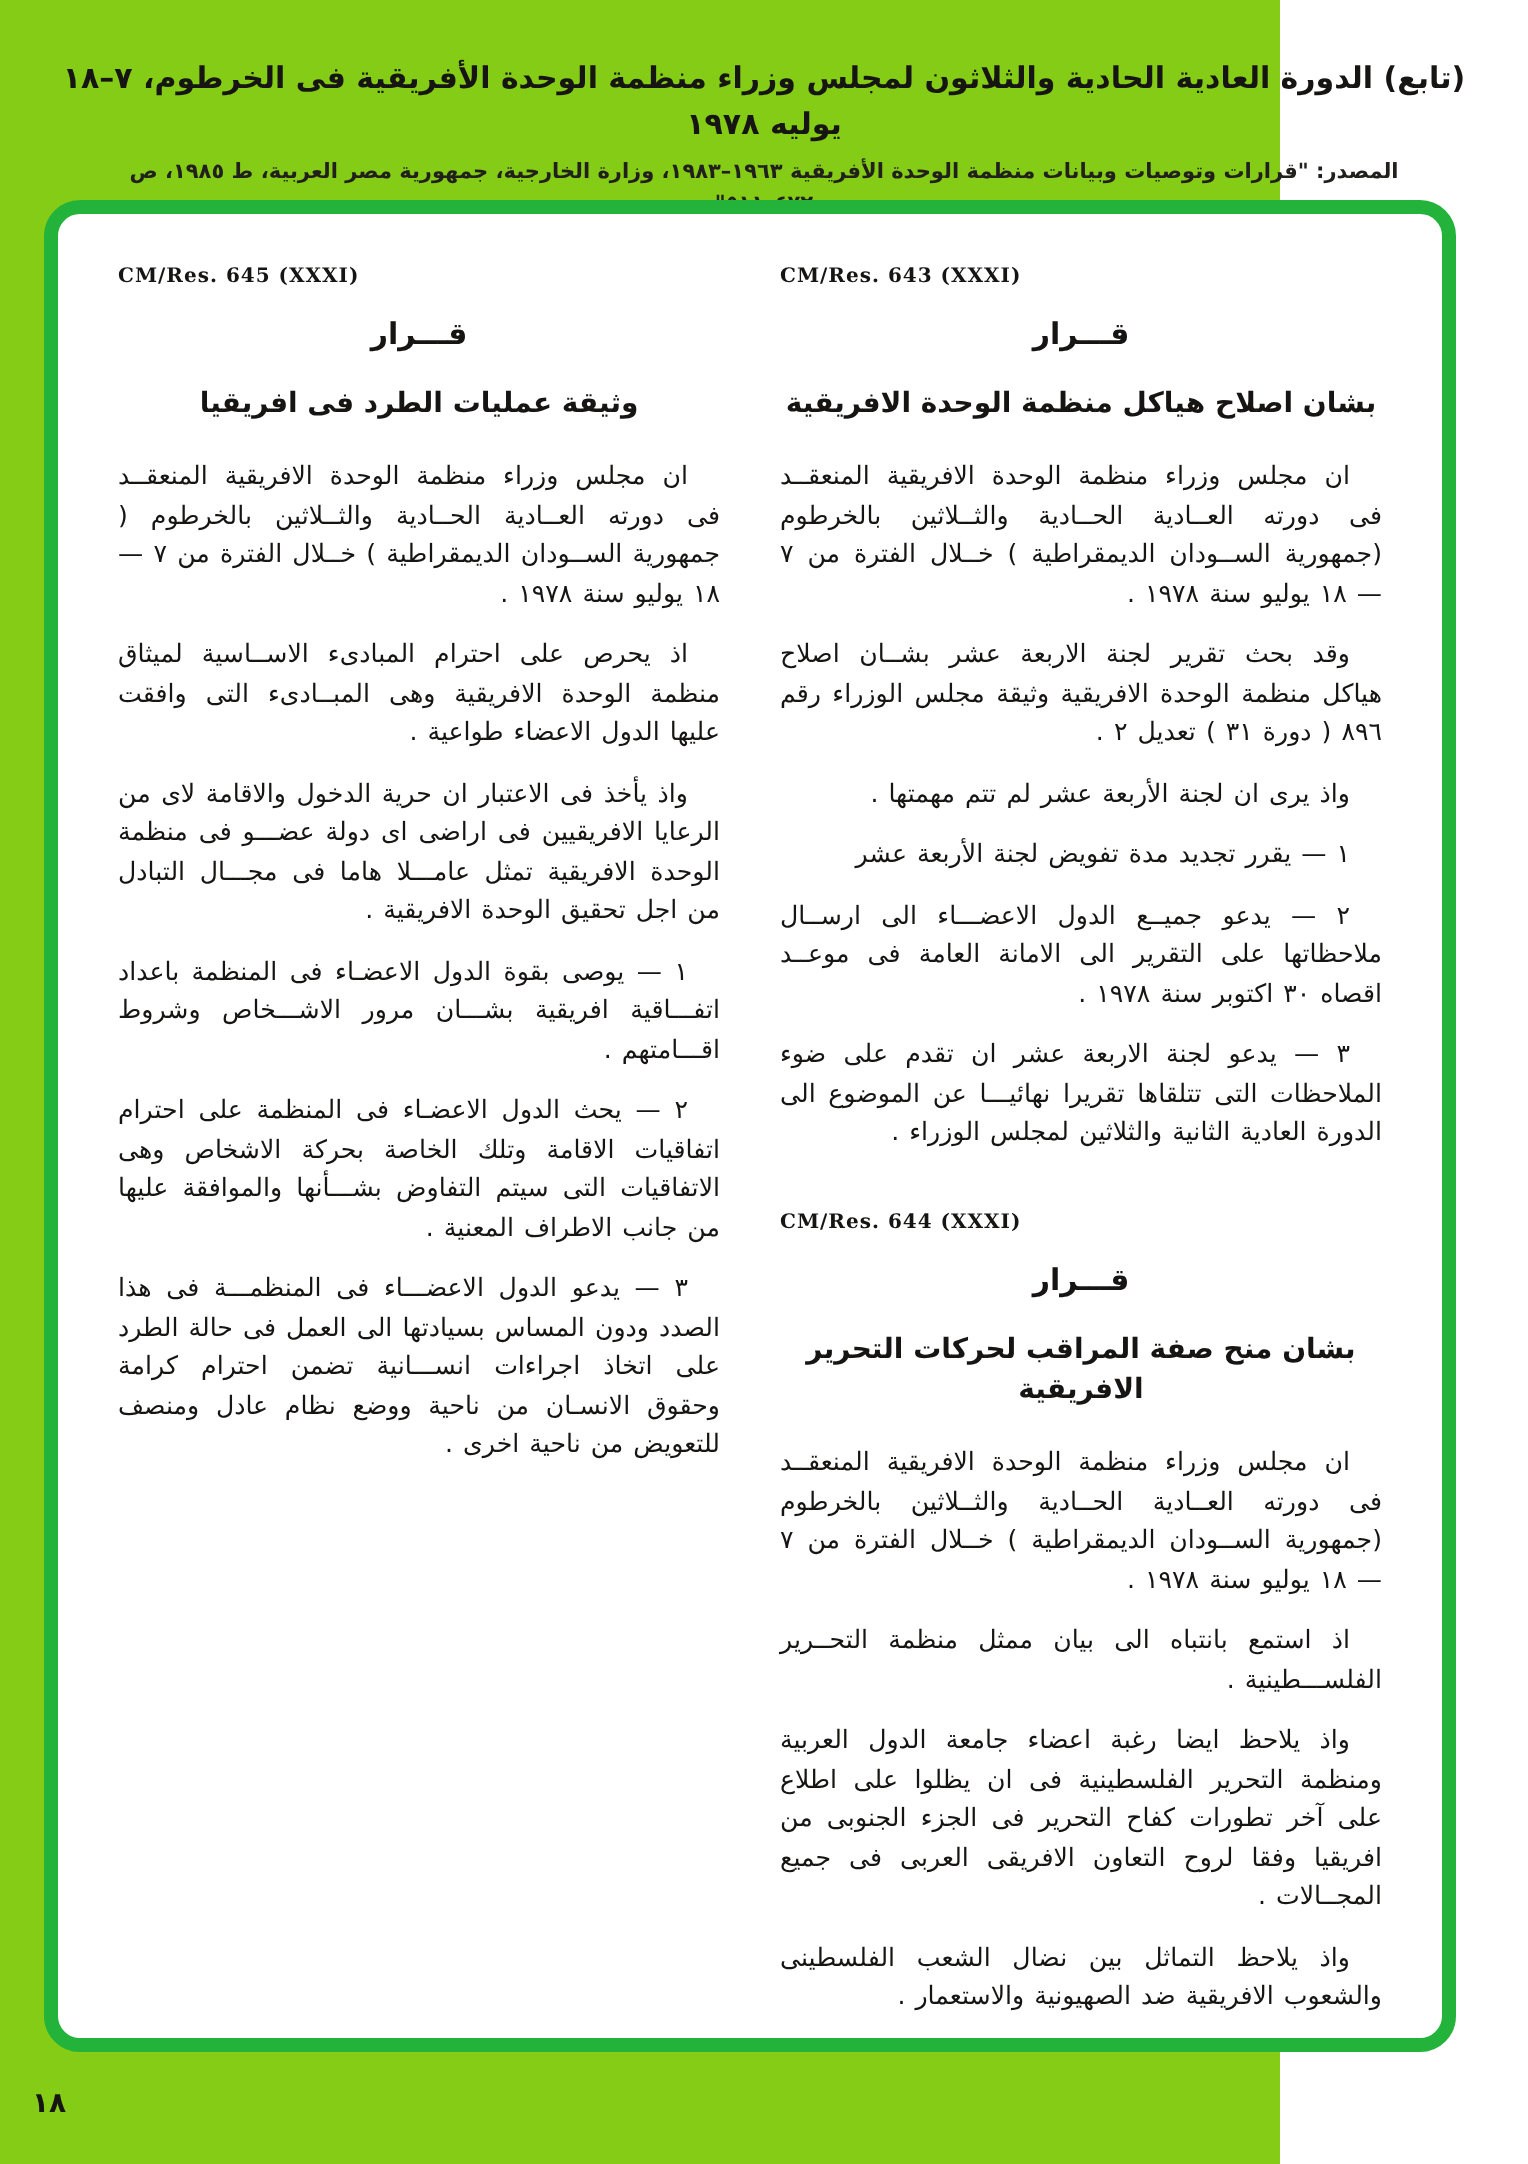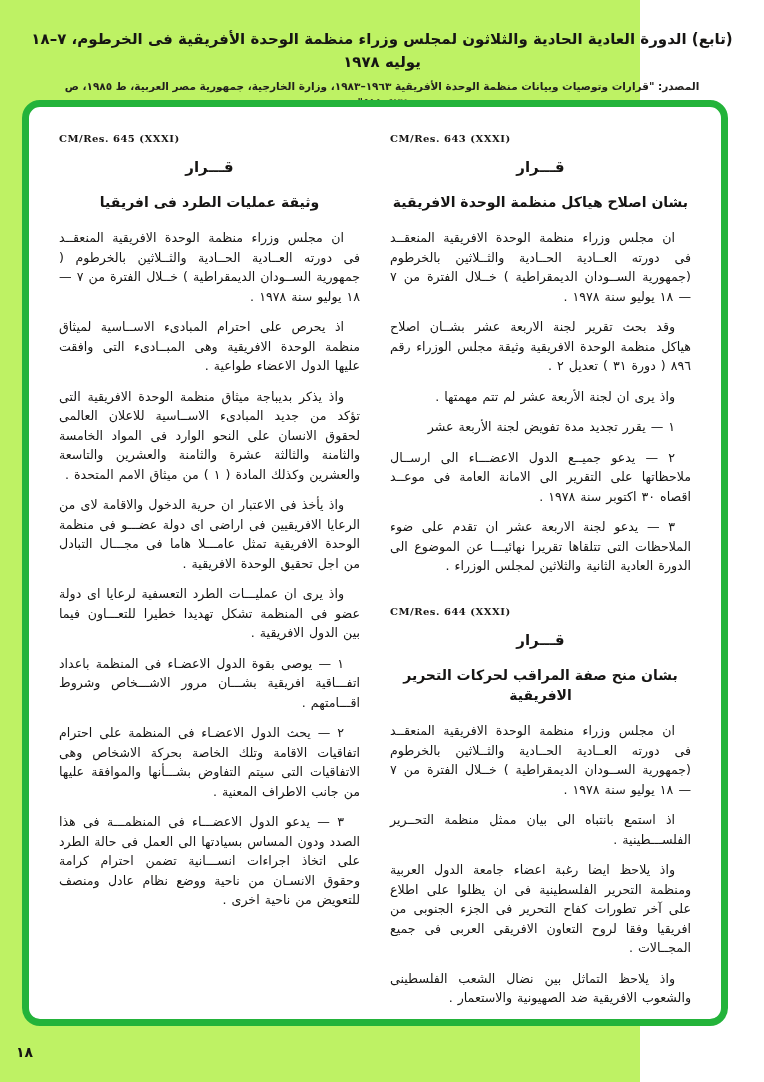--- a/index.html
+++ b/index.html
@@ -3,21 +3,21 @@
 <meta charset="utf-8">
 <style>
   html, body {
     margin: 0; padding: 0;
     width: 764px; height: 1082px;
     background: #ffffff;
     overflow: hidden;
     font-family: "DejaVu Sans", sans-serif;
     color: #161513;
   }
-  .page { position: relative; width: 640px; height: 1082px; background: #bef264; }
+  .page { position: relative; width: 640px; height: 1082px; background: #84cc16; }
 
   
   .hdr { position: absolute; top: 28px; left: 0; width: 764px; text-align: center; direction: rtl; }
   .hdr-line1 {
     font-size: 15px; font-weight: bold; letter-spacing: 0;
     padding: 0 28px; line-height: 1.5;
   }
   .hdr-line2 {
     font-size: 10.5px; font-weight: bold; margin-top: 6px;
     padding: 0 60px; line-height: 1.5; color: #22201d;
@@ -121,23 +121,21 @@
       </div>
 
       <div class="col">
 
         <section class="res">
           <div class="res-id">CM/Res. 645 (XXXI)</div>
           <div class="decision">قـــرار</div>
           <div class="subject">وثيقة عمليات الطرد فى افريقيا</div>
           <p>ان مجلس وزراء منظمة الوحدة الافريقية المنعقــد فى دورته العــادية الحــادية والثــلاثين بالخرطوم ( جمهورية الســودان الديمقراطية ) خــلال الفترة من ٧ — ١٨ يوليو سنة ١٩٧٨ .</p>
           <p>اذ يحرص على احترام المبادىء الاســاسية لميثاق منظمة الوحدة الافريقية وهى المبــادىء التى وافقت عليها الدول الاعضاء طواعية .</p>
-          <p>واذ يذكر بديباجة ميثاق منظمة الوحدة الافريقية التى تؤكد من جديد المبادىء الاســاسية للاعلان العالمى لحقوق الانسان على النحو الوارد فى المواد الخامسة والثامنة والثالثة عشرة والثامنة والعشرين والتاسعة والعشرين وكذلك المادة ( ١ ) من ميثاق الامم المتحدة .</p>
           <p>واذ يأخذ فى الاعتبار ان حرية الدخول والاقامة لاى من الرعايا الافريقيين فى اراضى اى دولة عضـــو فى منظمة الوحدة الافريقية تمثل عامـــلا هاما فى مجـــال التبادل من اجل تحقيق الوحدة الافريقية .</p>
-          <p>واذ يرى ان عمليـــات الطرد التعسفية لرعايا اى دولة عضو فى المنظمة تشكل تهديدا خطيرا للتعـــاون فيما بين الدول الافريقية .</p>
           <p>١ — يوصى بقوة الدول الاعضـاء فى المنظمة باعداد اتفـــاقية افريقية بشـــان مرور الاشـــخاص وشروط اقـــامتهم .</p>
           <p>٢ — يحث الدول الاعضـاء فى المنظمة على احترام اتفاقيات الاقامة وتلك الخاصة بحركة الاشخاص وهى الاتفاقيات التى سيتم التفاوض بشـــأنها والموافقة عليها من جانب الاطراف المعنية .</p>
           <p class="closing">٣ — يدعو الدول الاعضـــاء فى المنظمـــة فى هذا الصدد ودون المساس بسيادتها الى العمل فى حالة الطرد على اتخاذ اجراءات انســـانية تضمن احترام كرامة وحقوق الانسـان من ناحية ووضع نظام عادل ومنصف للتعويض من ناحية اخرى .</p>
         </section>
 
       </div>
 
     </div>
   </div>
 

